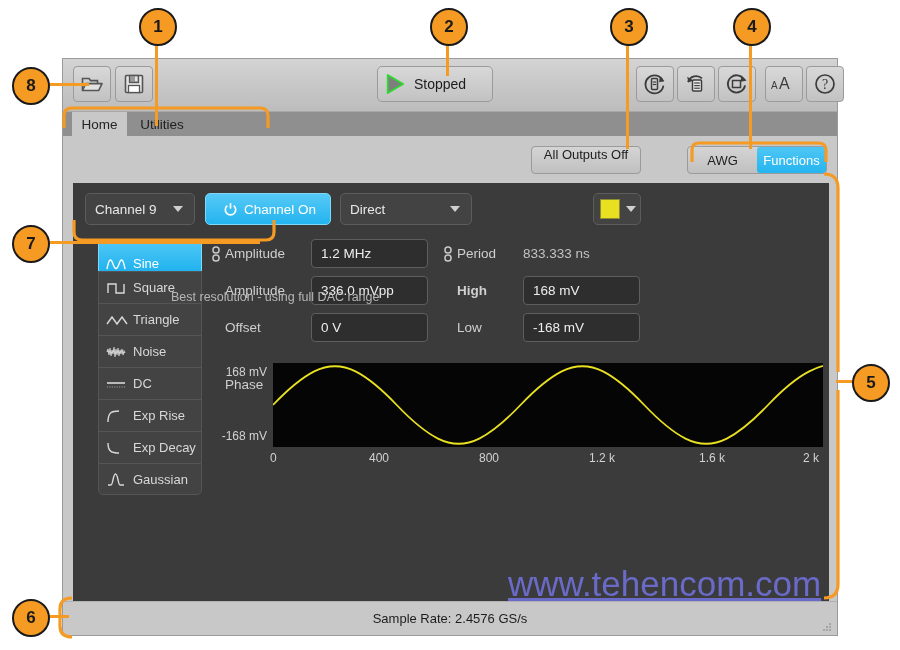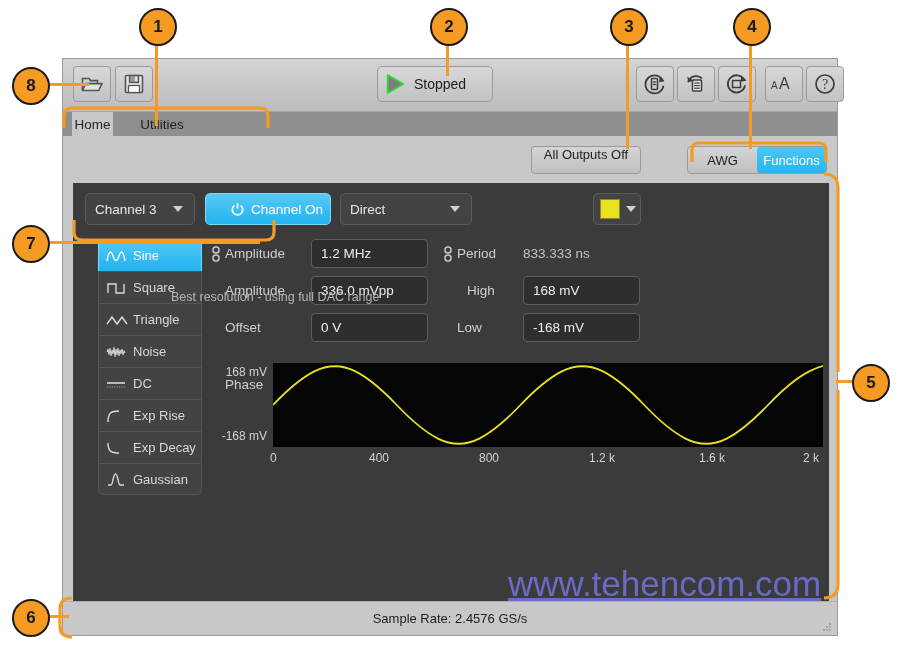--- a/index.html
+++ b/index.html
@@ -65,21 +65,21 @@
     width: 100%; height: 24px;
     background: #8f8f8f;
   }
   .tab {
     position: absolute; top: 0; height: 24px;
     display: flex; align-items: center; justify-content: center;
     font-size: 13.5px; color: #252525;
     box-sizing: border-box;
   }
   .tab.active { background: #c8c8c8; }
-  #tab-home { left: 9px; width: 41px; }
+  #tab-home { left: 9px; width: 55px; }
   #tab-util { left: 64px; width: 70px; color:#1e1e1e; }
 
   
   #subbar {
     position: absolute; left: 0; top: 77px;
     width: 100%; height: 47px;
     background: #c8c8c8;
   }
   #all-outputs {
     position: absolute; right: 196px; top: 10px;
@@ -124,21 +124,21 @@
     display: flex; align-items: center;
     color: #e8e8e8; font-size: 13.5px;
   }
   #sel-channel { left: 0; width: 110px; padding-left: 9px; }
   #sel-channel .caret { position: absolute; right: 11px; }
   #btn-channel-on {
     left: 120px; width: 126px;
     background: linear-gradient(to bottom,#56c9f6,#23b4ef);
     border: 1px solid #7fd8f8;
     color: #ffffff; font-size: 13.5px;
-    justify-content: flex-start; padding-left: 24px;
+    justify-content: flex-start; padding-left: 17px;
   }
   #btn-channel-on .pwr { margin-right: 6px; display:flex; }
   #sel-route { left: 255px; width: 132px; padding-left: 9px; }
   #sel-route .caret { position: absolute; right: 11px; }
 
   .caret {
     width: 0; height: 0;
     border-left: 5px solid transparent;
     border-right: 5px solid transparent;
     border-top: 6px solid #cfcfcf;
@@ -163,21 +163,21 @@
   }
   .wave-item {
     height: 32px; display: flex; align-items: center;
     padding-left: 7px; box-sizing: border-box;
     background: #434343;
     border: 1px solid #555555;
     border-bottom: none;
     color: #d8d8d8; font-size: 13px;
     gap: 5px;
   }
-  .wave-item:first-child { border-radius: 5px 5px 0 0; }
+  .wave-item:first-child { border-radius: 5px 5px 0 0; align-items: flex-end; }
   .wave-item:last-child { border-bottom: 1px solid #555555; border-radius: 0 0 5px 5px; }
   .wave-item.sel {
     background: linear-gradient(to bottom,#52c8f6,#21b3ef);
     color: #ffffff;
     border-color: #7fd8f8;
   }
   .wave-ico { width: 22px; height: 14px; display:block; flex: none;}
 
   
   #params { position: absolute; left: 138px; top: 56px; width: 470px; }
@@ -387,21 +387,21 @@
       <div class="seg on">
         <span>Functions</span>
       </div>
     </div>
   </div>
 
   <div id="panel">
 
     <div id="ctrl-row" style="width:620px;">
       <div class="dark-ctl" id="sel-channel">
-        <span>Channel 3</span>
+        <span>Channel 9</span>
         <span class="caret"></span>
       </div>
 
       <div class="dark-ctl" id="btn-channel-on">
         <span class="pwr">
           <svg width="15" height="15" viewBox="0 0 15 15">
             <path d="M4.3,3.6 A5.2,5.2 0 1 0 10.7,3.6" fill="none" stroke="#ffffff" stroke-width="1.7"></path>
             <line x1="7.5" y1="1.2" x2="7.5" y2="6.6" stroke="#ffffff" stroke-width="1.7"></line>
           </svg>
         </span>
@@ -496,21 +496,21 @@
         </svg>
         <span class="plabel" style="left:246px;">Period</span>
         <span class="pstatic" style="left:312px;">833.333 ns</span>
       </div>
 
       <div class="prow">
         <span class="plabel" style="left:14px;">Amplitude</span>
         <div class="pfield" style="left:100px; width:117px;">
           <span>336.0 mVpp</span>
         </div>
-        <span class="plabel" style="left:256px;">High</span>
+        <span class="plabel" style="left:246px;font-weight:bold;">High</span>
         <div class="pfield" style="left:312px; width:117px;">
           <span>168 mV</span>
         </div>
       </div>
 
       <div class="prow">
         <span class="plabel" style="left:14px;">Offset</span>
         <div class="pfield" style="left:100px; width:117px;">
           <span>0 V</span>
         </div>

